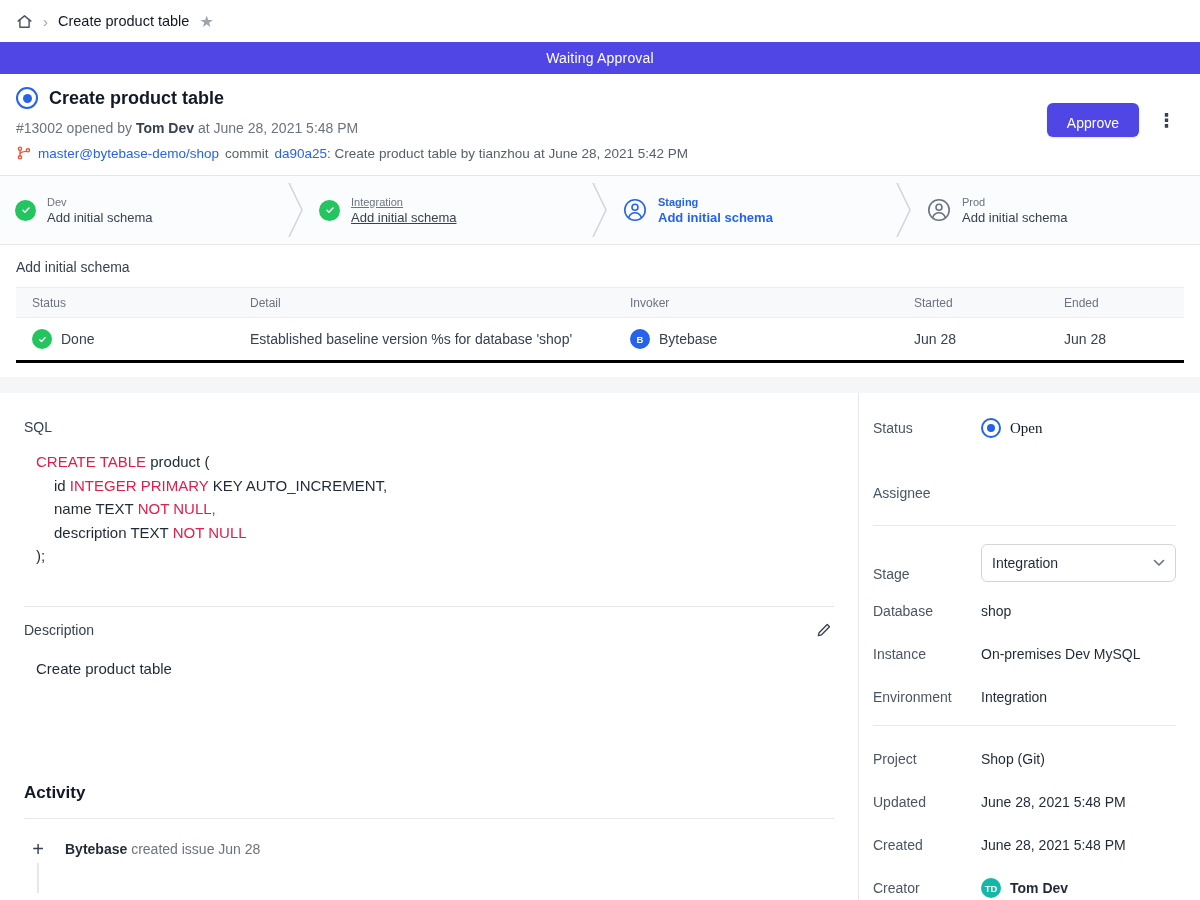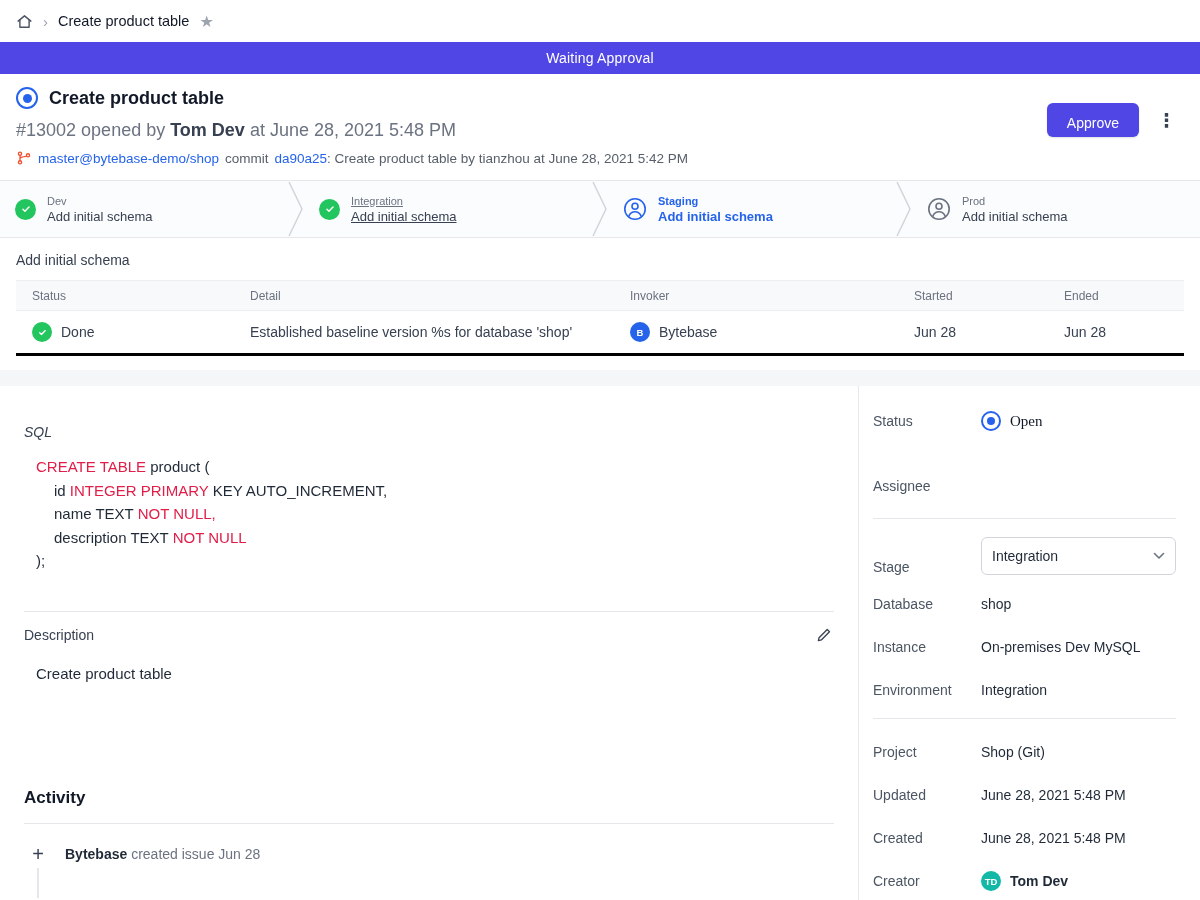--- a/index.html
+++ b/index.html
@@ -17,31 +17,31 @@
   .star { color:#9ca3af; font-size:16px; cursor:pointer; }
 
   
   .banner { height:32px; background:#4f46e5; color:#ffffff; display:flex; align-items:center; justify-content:center;
             font-size:14px; font-weight:500; letter-spacing:.2px; }
 
   
   .issue-header { position:relative; padding:13px 16px 14px; background:#fff; }
   .title-row { display:flex; align-items:center; gap:11px; }
   .issue-title { font-size:18px; font-weight:700; color:#111827; }
-  .meta-row { margin-top:11px; font-size:18px; color:#6b7280; }
+  .meta-row { margin-top:11px; font-size:14px; color:#6b7280; }
   .meta-row .strong { color:#374151; font-weight:600; }
   .commit-row { margin-top:9px; font-size:13.5px; color:#57606a; display:flex; align-items:center; gap:6px; flex-wrap:wrap; }
   .link { color:#2563eb; cursor:pointer; text-decoration:none; }
   .header-actions { position:absolute; right:20px; top:29px; display:flex; align-items:center; gap:14px; }
   .btn-approve { background:#4f46e5; color:#fff; border:none; border-radius:6px; height:34px; padding:12px 20px;
                  font-size:14px; font-weight:500; font-family:inherit; cursor:pointer; box-shadow:0 1px 2px rgba(0,0,0,.12); }
   .kebab { font-size:19px; color:#374151; font-weight:700; cursor:pointer; line-height:1; padding:2px 4px; }
 
   
-  .stage-bar { height:58px; display:flex; align-items:stretch; background:#fbfcfd;
+  .stage-bar { height:70px; display:flex; align-items:stretch; background:#fbfcfd;
                border-top:1px solid #e5e7eb; border-bottom:1px solid #e5e7eb; }
   .stage { flex:1; display:flex; align-items:center; gap:11px; padding-left:15px; cursor:pointer; }
   .stage-texts { display:flex; flex-direction:column; justify-content:center; gap:2px; }
   .stage-env { font-size:11px; color:#6b7280; }
   .stage-task { font-size:13px; color:#374151; }
   .stage.active .stage-env, .stage.active .stage-task { color:#2563eb; font-weight:600; }
   .underlined { text-decoration:underline; }
   .stage-sep { flex:0 0 16px; display:flex; align-items:center; }
   .person { display:inline-flex; }
   .person.blue { color:#2563eb; } .person.gray { color:#6b7280; }
@@ -66,21 +66,21 @@
             font-weight:700; flex-shrink:0; }
   .av-20 { width:20px; height:20px; font-size:9.5px; }
   .av-blue { background:#2563eb; } .av-orange { background:#f97316; } .av-teal { background:#14b8a6; }
 
   
   .section-gap { height:16px; background:#f5f6f8; }
   .content-row { flex:1; display:flex; overflow:hidden; background:#fff; }
   .main-left { flex:1; padding:18px 24px 0; position:relative; }
   .hr { border-top:1px solid #e5e7eb; }
 
-  .sql-label { font-size:14px; color:#374151; margin-top:20px;font-style:italic; }
+  .sql-label { font-size:14px; color:#374151; margin-top:8px; }
   .sql-block { margin:15px 0 0 12px; font-size:15px; line-height:23.5px; color:#1f2937; }
   .sql-line { white-space:pre; }
   .sql-line.indent { padding-left:18px; }
   .kw { color:#e11d48; }
 
   .desc-hr { margin-top:38px; }
   .desc-row { margin-top:13px; display:flex; align-items:center; justify-content:space-between; }
   .desc-label { font-size:14px; color:#374151; }
   .edit-btn { cursor:pointer; display:inline-flex; padding:2px; }
   .desc-content { margin:20px 0 0 12px; font-size:15px; color:#1f2937; }

